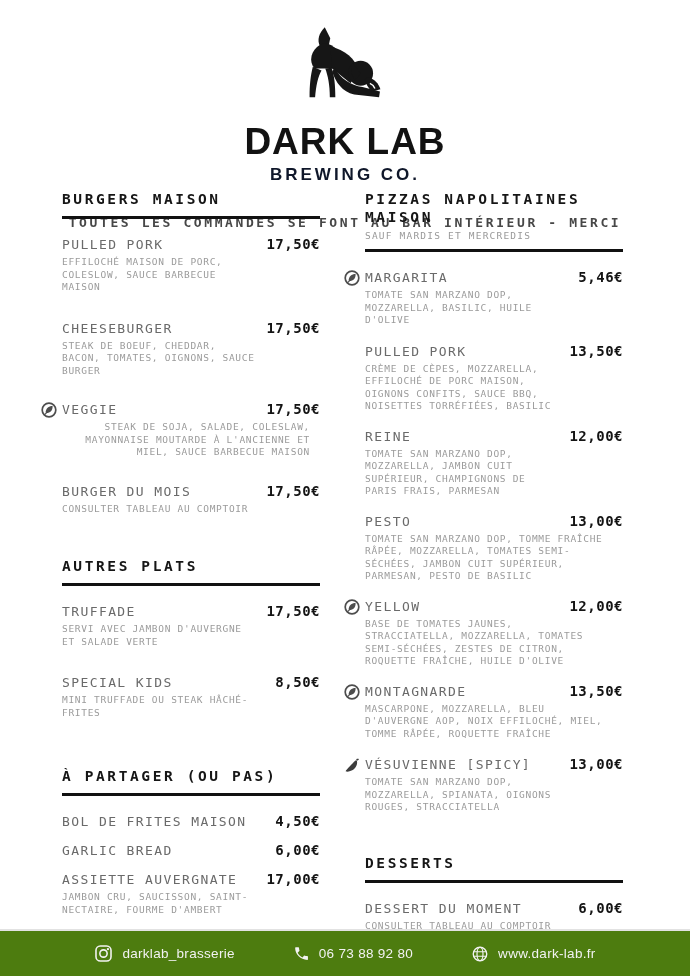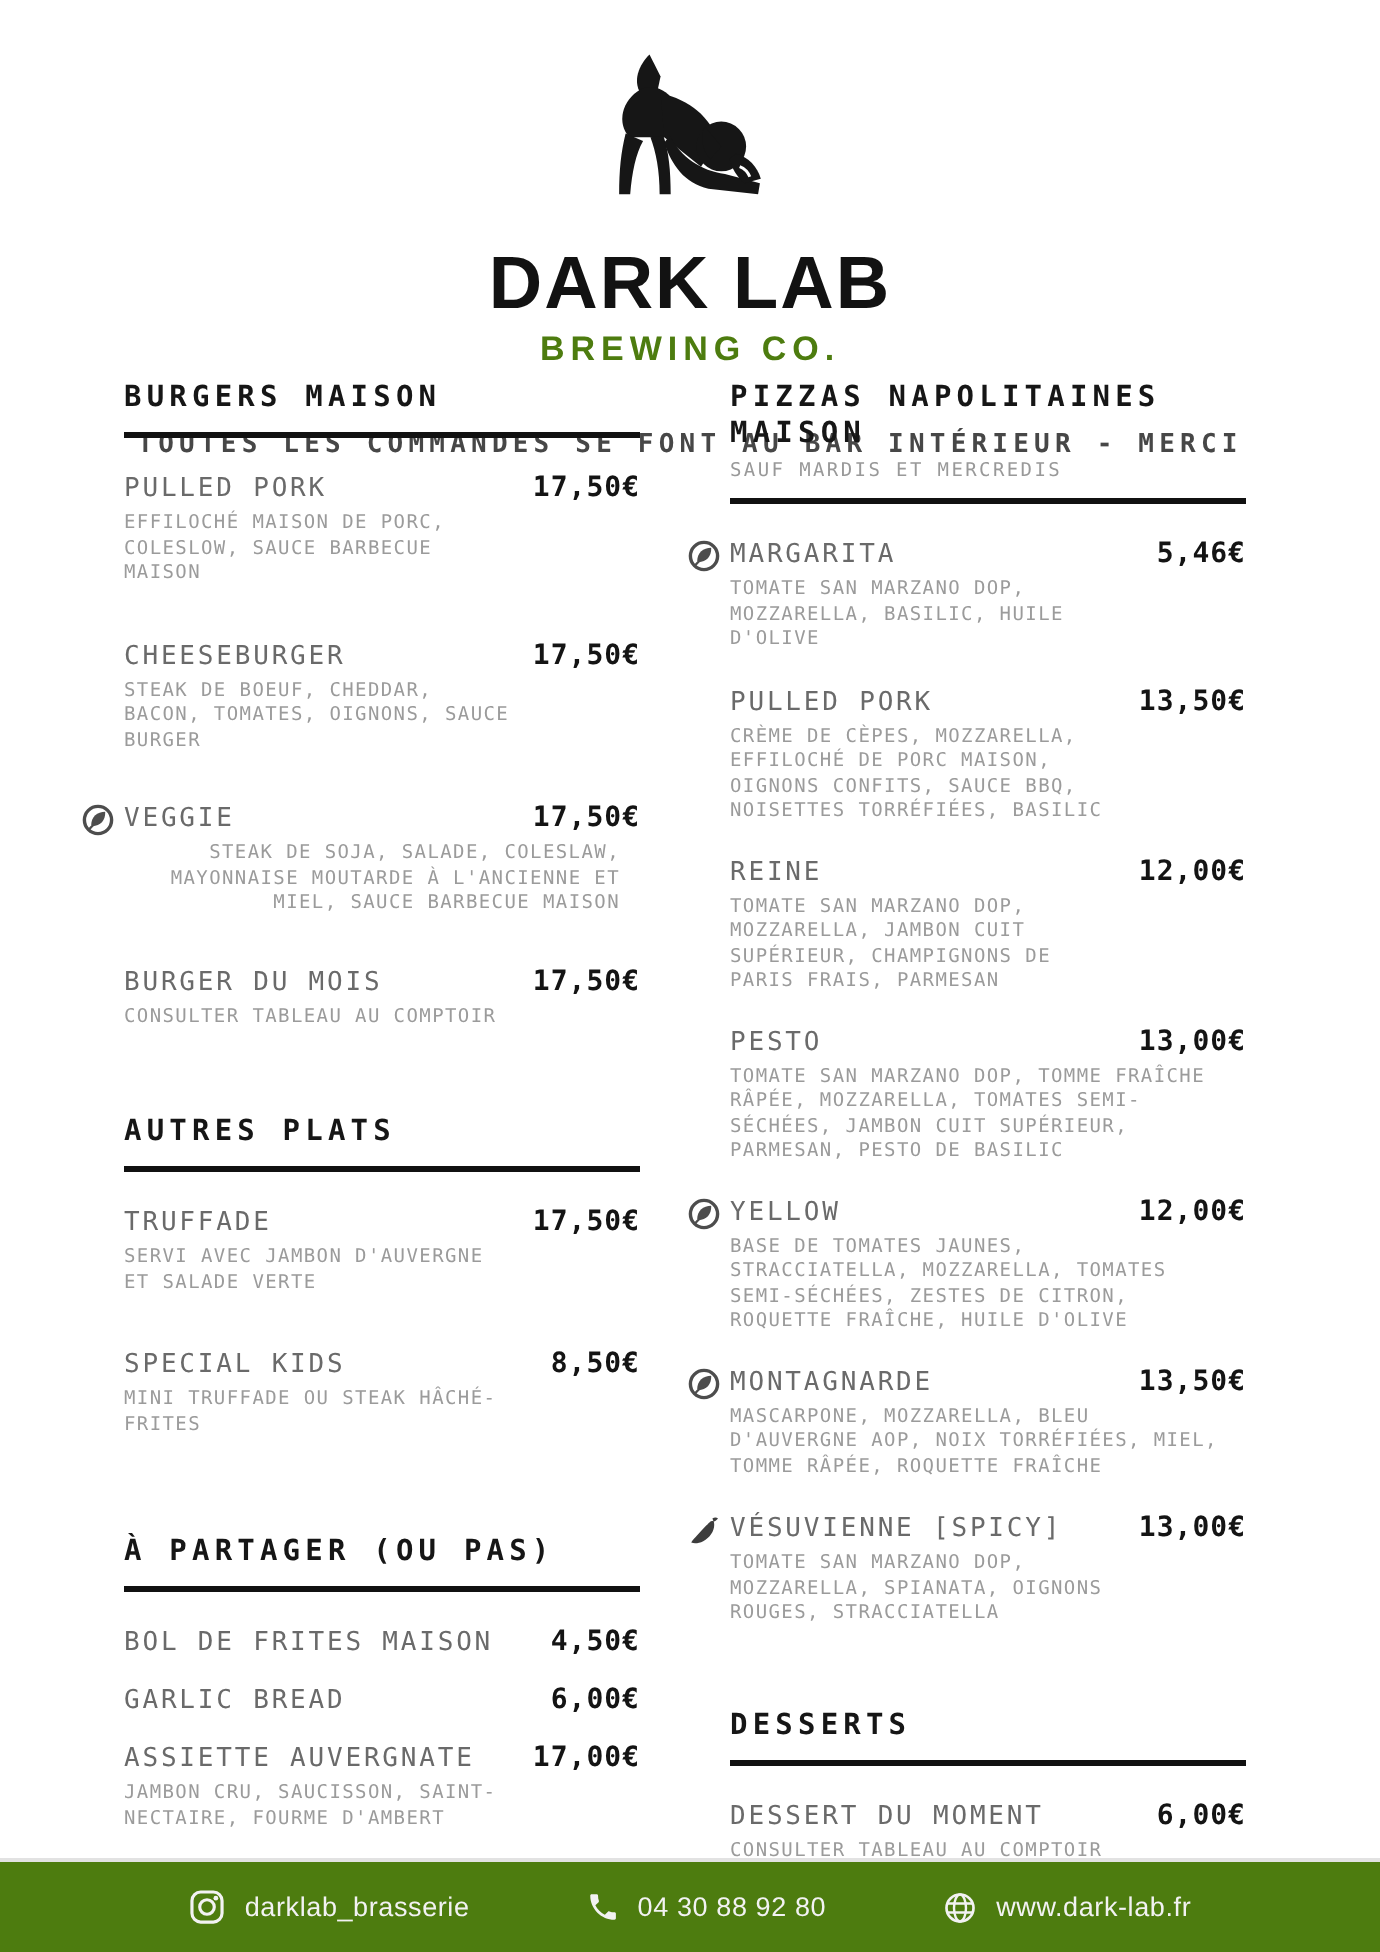--- a/index.html
+++ b/index.html
@@ -5,21 +5,21 @@
   html,body{margin:0;padding:0;}
   body{width:690px;height:976px;background:#ffffff;position:relative;overflow:hidden;
        font-family:"DejaVu Sans Mono","Liberation Mono",monospace;color:#1a1a1a;}
   .page{position:absolute;inset:0;}
 
   
   .logo-row{display:flex;justify-content:center;align-items:center;padding-top:24px;gap:6px;flex-direction:column;}
   .dog{width:92px;height:92px;flex:0 0 auto;}
   .brand-text{text-align:center;font-family:"Liberation Sans","DejaVu Sans",sans-serif;}
   .brand-name{font-size:37px;font-weight:800;letter-spacing:1px;line-height:40px;color:#121212;}
-  .brand-sub{font-size:17px;font-weight:800;letter-spacing:3px;margin-top:3px;color:#4d7c0f;}
+  .brand-sub{font-size:17px;font-weight:800;letter-spacing:3px;margin-top:3px;color:#0f172a;}
 
   
   .notice{margin-top:30px;text-align:center;font-size:13px;font-weight:bold;
           letter-spacing:2.6px;color:#474747;}
 
   
   .columns{position:absolute;top:190px;left:62px;right:66px;display:flex;gap:45px;}
   .col{width:258px;flex:0 0 auto;}
   .section{margin-bottom:32px;}
   .sec-title{font-size:14.5px;font-weight:bold;letter-spacing:2.6px;color:#161616;line-height:18px;}
@@ -239,21 +239,21 @@
         <div class="item" style="margin-top:15px;">
           <span class="badge">
               <svg viewBox="0 0 16 16">
                 <use href="#sym-veg"></use>
               </svg>
             </span>
           <div class="irow">
             <span class="iname">MONTAGNARDE</span>
             <span class="iprice">13,50€</span>
           </div>
-          <div class="idesc" style="padding-right:10px;">MASCARPONE, MOZZARELLA, BLEU D'AUVERGNE AOP, NOIX TORRÉFIÉES, MIEL, TOMME RÂPÉE, ROQUETTE FRAÎCHE</div>
+          <div class="idesc" style="padding-right:10px;">MASCARPONE, MOZZARELLA, BLEU D'AUVERGNE AOP, NOIX EFFILOCHÉ, MIEL, TOMME RÂPÉE, ROQUETTE FRAÎCHE</div>
         </div>
 
         <div class="item" style="margin-top:16px;">
           <span class="badge">
               <svg viewBox="0 0 16 16">
                 <use href="#sym-chili"></use>
               </svg>
             </span>
           <div class="irow">
             <span class="iname">VÉSUVIENNE [SPICY]</span>
@@ -292,21 +292,21 @@
         <rect x="2.5" y="2.5" width="19" height="19" rx="5.5" fill="none" stroke="#f2f2f2" stroke-width="2"></rect>
         <circle cx="12" cy="12" r="4.6" fill="none" stroke="#f2f2f2" stroke-width="2"></circle>
         <circle cx="17.6" cy="6.4" r="1.5" fill="#f2f2f2"></circle>
       </svg>
       <span>darklab_brasserie</span>
     </div>
     <div class="f-item">
       <svg width="17" height="17" viewBox="0 0 24 24">
         <path fill="#f2f2f2" d="M6.6 10.8c1.5 2.9 3.8 5.2 6.7 6.7l2.2-2.2c.3-.3.7-.4 1-.2 1.2.4 2.4.6 3.6.6.6 0 1 .4 1 1V20c0 .6-.4 1-1 1C10.8 21 3 13.2 3 4c0-.6.4-1 1-1h3.5c.6 0 1 .4 1 1 0 1.3.2 2.5.6 3.6.1.4 0 .8-.2 1l-2.3 2.2z"></path>
       </svg>
-      <span>04 30 88 92 80</span>
+      <span>06 73 88 92 80</span>
     </div>
     <div class="f-item">
       <svg width="18" height="18" viewBox="0 0 24 24">
         <circle cx="12" cy="12" r="9" fill="none" stroke="#f2f2f2" stroke-width="1.8"></circle>
         <ellipse cx="12" cy="12" rx="4" ry="9" fill="none" stroke="#f2f2f2" stroke-width="1.6"></ellipse>
         <path d="M3.5 9h17M3.5 15h17" stroke="#f2f2f2" stroke-width="1.6" fill="none"></path>
       </svg>
       <span>www.dark-lab.fr</span>
     </div>
   </div>

